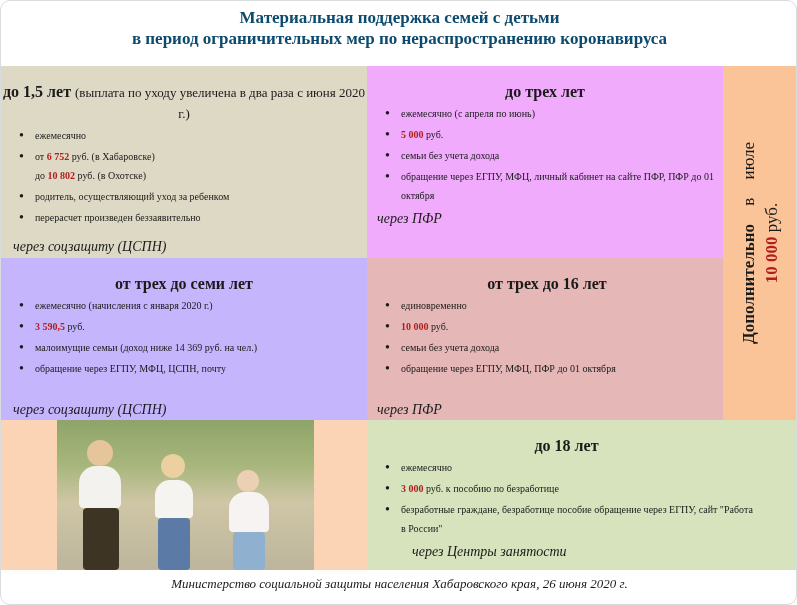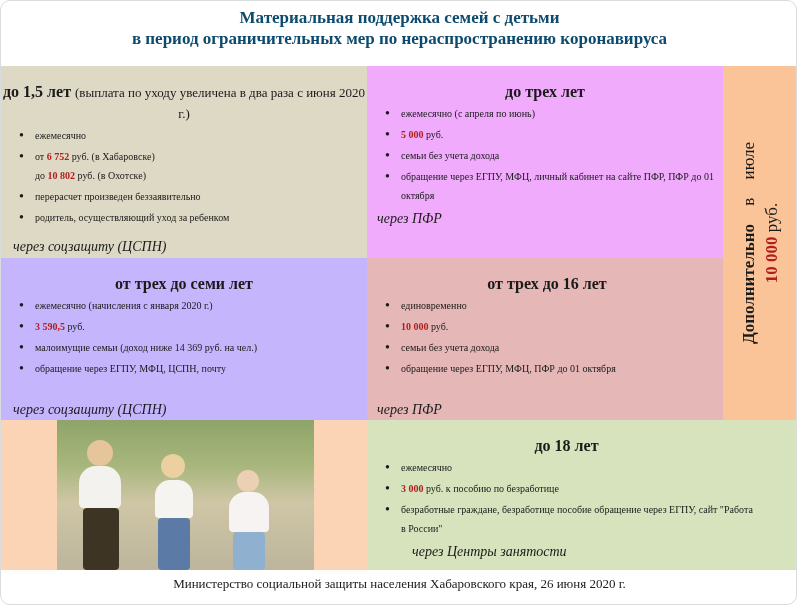--- a/index.html
+++ b/index.html
@@ -24,21 +24,21 @@
   .via { position: absolute; left: 12px; font-style: italic; font-size: 14px; line-height: 14px; }
   .vert { position: absolute; left: 0; top: 0; width: 75px; height: 354px; }
   .vert .inner { position: absolute; left: 50%; top: 50%; width: 300px; transform: translate(-50%, -50%) rotate(-90deg); text-align: center; }
   .vert .l1 { font-weight: bold; font-size: 17px; line-height: 22px; word-spacing: 14px; }
   .vert .l1 .norm { font-weight: normal; }
   .vert .l2 { font-size: 17px; line-height: 24px; }
   .vert .l2 .red { color: #b01e1e; }
   .photo { position: absolute; left: 56px; top: 0; width: 257px; height: 150px;
     background: linear-gradient(180deg, #8fa46a 0%, #a7b67c 30%, #cfc6a6 55%, #bdb59c 100%); }
   .kid { position: absolute; border-radius: 40% 40% 10% 10%; }
-  .footer { position: absolute; left: 0; top: 575px; width: 797px; text-align: center; font-size: 13px; line-height: 16px; }
+  .footer { position: absolute; left: 0; top: 575px; width: 797px; text-align: center; font-style: italic; font-size: 13px; line-height: 16px; }
 </style>
 </head>
 <body>
 
 <div class="frame">
 
   <div class="title">
     <div>Материальная поддержка семей с детьми</div>
     <div>в период ограничительных мер по нераспространению коронавируса</div>
   </div>
@@ -47,22 +47,22 @@
     <div class="head">
       <span>до 1,5 лет</span>
       <span class="sub">(выплата по уходу увеличена в два раза с июня 2020 г.)</span>
     </div>
     <ul>
       <li><span>ежемесячно</span></li>
       <li>
         <span>от </span><span class="red">6 752</span><span> руб.  (в Хабаровске)</span><br>
         <span>до </span><span class="red">10 802</span><span> руб. (в Охотске)</span>
       </li>
+      <li><span>родитель, осуществляющий уход за ребенком</span></li>
       <li><span>перерасчет произведен беззаявительно</span></li>
-      <li><span>родитель, осуществляющий уход за ребенком</span></li>
     </ul>
     <div class="via" style="top:174px;">через соцзащиту (ЦСПН)</div>
   </div>
 
   <div class="cell c-lblue1">
     <div class="head">до трех лет</div>
     <ul>
       <li><span>ежемесячно (с апреля по июнь)</span></li>
       <li><span class="red">5 000</span><span> руб.</span></li>
       <li><span>семьи без учета дохода</span></li>

